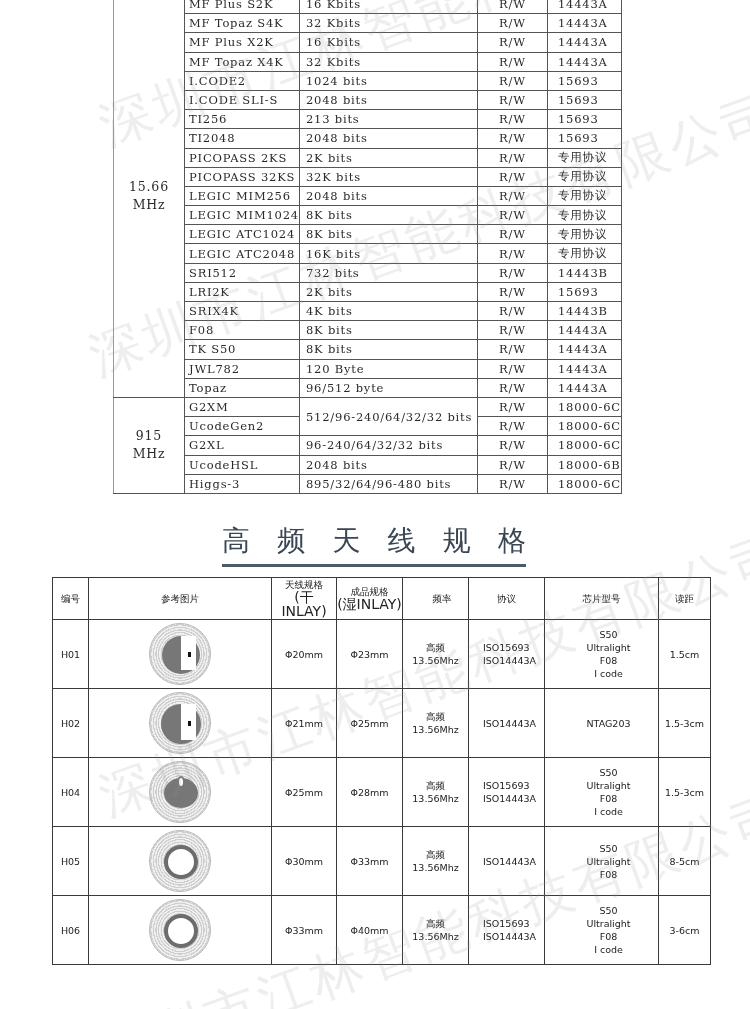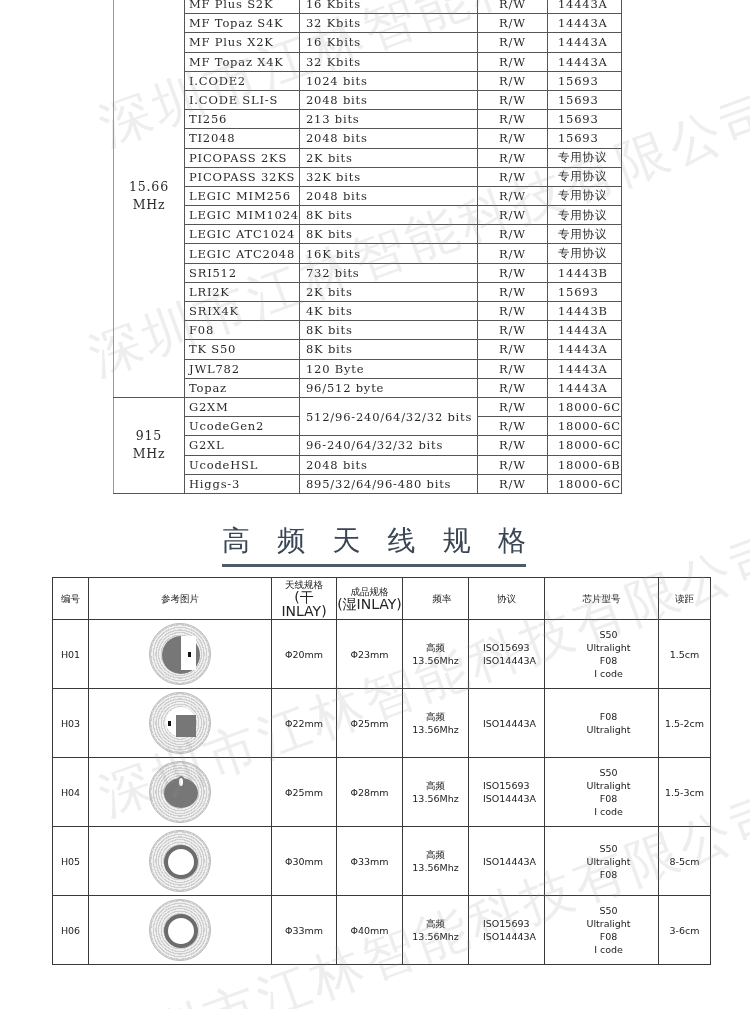--- a/index.html
+++ b/index.html
@@ -261,42 +261,41 @@
         </td>
       <td class="chips">
           <div>S50</div>
           <div>Ultralight</div>
           <div>F08</div>
           <div>I code</div>
         </td>
       <td>1.5cm</td>
     </tr>
       <tr>
-      <td>H03</td>
-      <td>
-          <div class="coil">
-            <div class="core" style="left:16px;top:14px;width:30px;height:30px;background:#fff;"></div>
-            <div class="half" style="left:26px;top:22px;width:20px;height:22px;background:#777;"></div>
-            <div class="dot" style="left:18px;top:28px;"></div>
-          </div>
-        </td>
-      <td>Φ22mm</td>
+      <td>H02</td>
+      <td>
+          <div class="coil">
+            <div class="core" style="left:11px;top:11px;width:40px;height:40px;"></div>
+            <div class="half" style="left:31px;top:11px;width:15px;height:36px;"></div>
+            <div class="dot" style="left:38px;top:28px;"></div>
+          </div>
+        </td>
+      <td>Φ21mm</td>
       <td>Φ25mm</td>
       <td>
         <div>高频</div>
         <div>13.56Mhz</div>
       </td>
       <td class="left">
           <div>ISO14443A</div>
         </td>
       <td class="chips">
-          <div>F08</div>
-          <div>Ultralight</div>
-        </td>
-      <td>1.5-2cm</td>
+          <div>NTAG203</div>
+        </td>
+      <td>1.5-3cm</td>
     </tr>
       <tr>
       <td>H04</td>
       <td>
           <div class="coil">
             <div class="core" style="left:14px;top:16px;width:34px;height:30px;"></div>
             <div class="half" style="left:27px;top:14px;width:8px;height:12px;border-radius:50%;border:2px solid #777;"></div>
           </div>
         </td>
       <td>Φ25mm</td>

